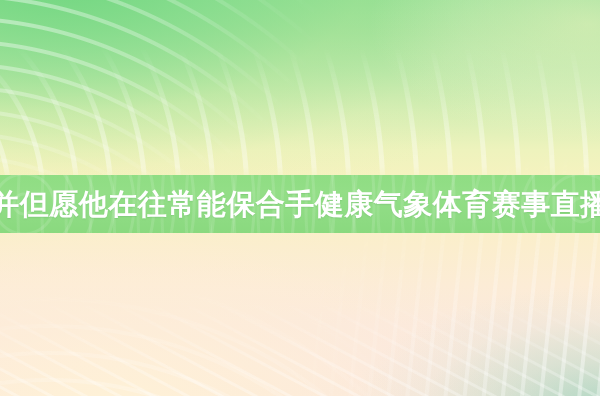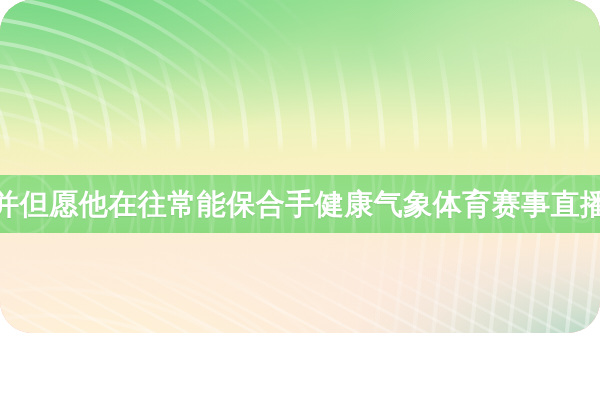--- a/index.html
+++ b/index.html
@@ -8,24 +8,23 @@
     padding: 0;
     background: #ffffff;
   }
   body {
     font-family: "DejaVu Sans", "Liberation Sans", sans-serif;
   }
 
   #banner {
     position: relative;
     width: 600px;
-    height: 333px;
+    height: 396px;
     overflow: hidden;
     background: #fca5a5;
-    border-radius: 32px;
   }
 
   
   .layer {
     position: absolute;
     inset: 0;
     pointer-events: none;
   }
 
   #base-gradient {

